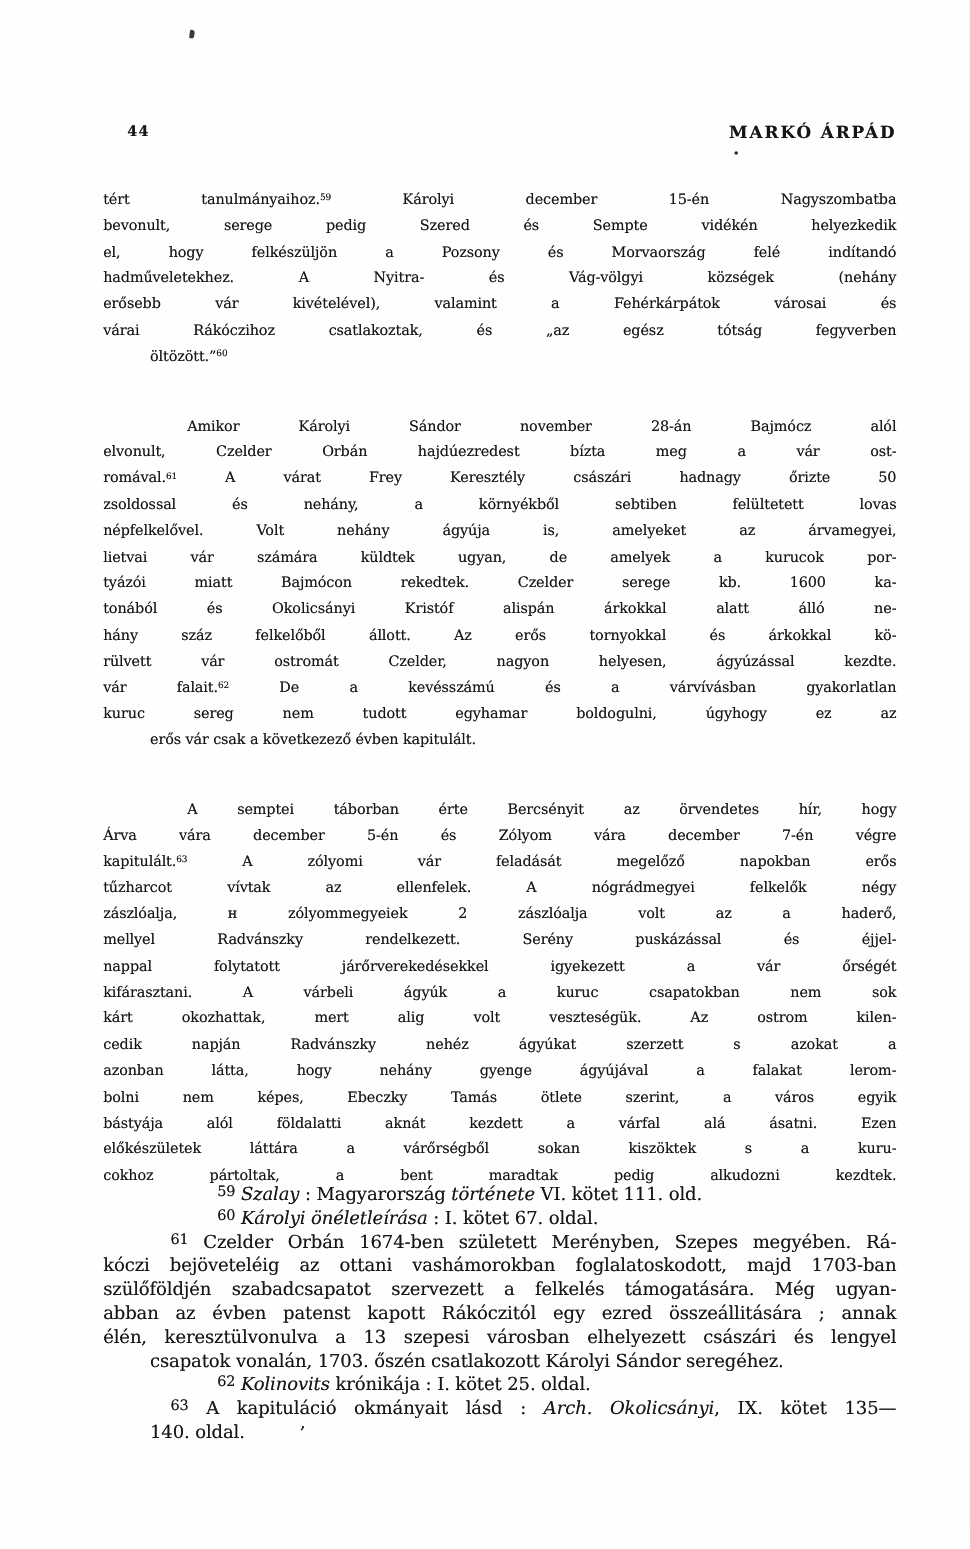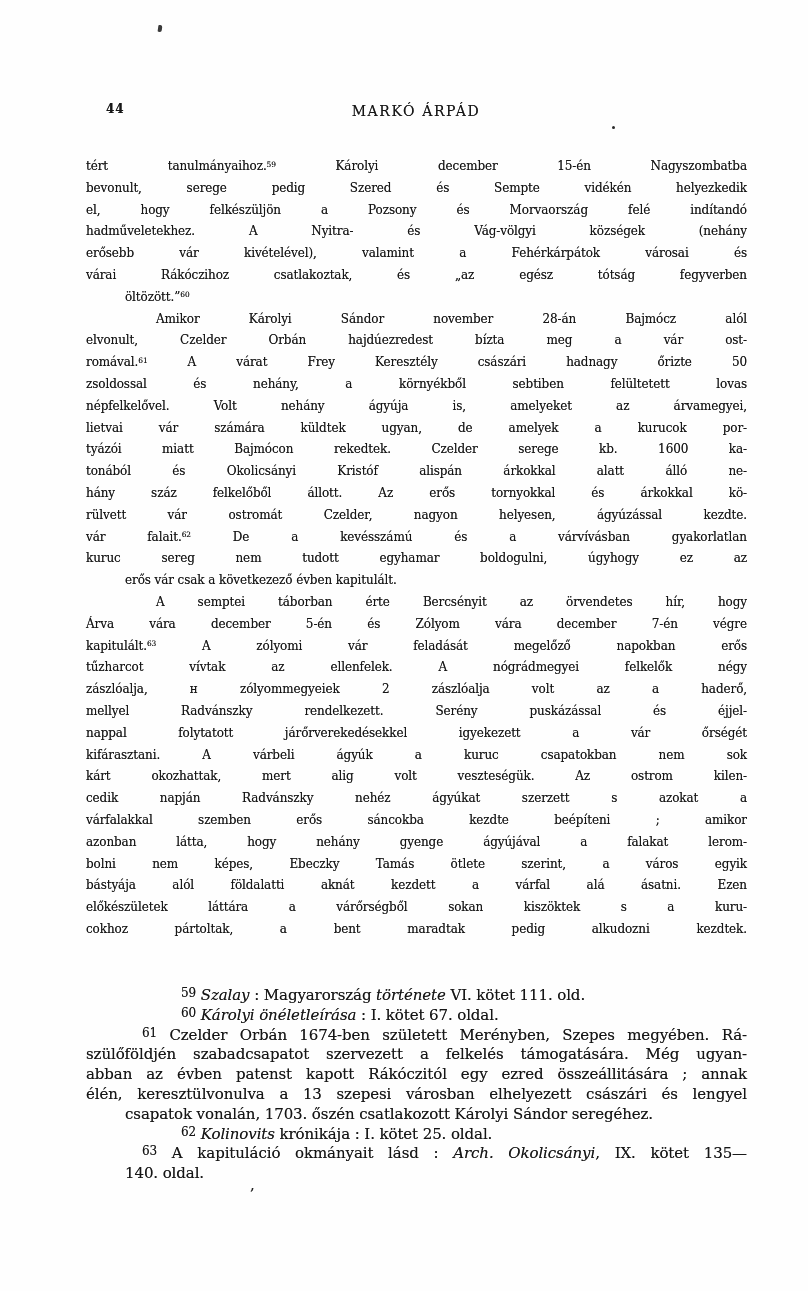--- a/index.html
+++ b/index.html
@@ -17,23 +17,23 @@
   .pagenum {
     position: absolute;
     left: 106px; top: 102px;
     font-size: 12px;
     font-weight: bold;
     letter-spacing: 1px;
   }
   .running {
     position: absolute;
     left: 85px; top: 103px; width: 662px;
-    text-align: center;
+    text-align: right;
     font-size: 14px;
-    font-weight: normal;
+    font-weight: bold;
     letter-spacing: 1.6px;
   }
   .headdot {
     position: absolute;
     left: 612px; top: 126px;
     width: 3px; height: 3px;
     background: #2a2a2a;
     border-radius: 50%;
   }
   .speck {
@@ -53,21 +53,21 @@
   }
   .line {
     text-align: justify;
     text-align-last: justify;
   }
   .line.nojust {
     text-align: left;
     text-align-last: left;
     margin-left: 39px;
   }
-  .bodytext .line.indent { text-indent: 70px; }
+  .bodytext .line.indent { text-indent: 70px; margin-top: 36px; }
   sup {
     font-size: 0.62em;
     line-height: 0;
     vertical-align: baseline;
     position: relative;
     top: -0.45em;
   }
   .footnotes {
     position: absolute;
     left: 86px; top: 986px; width: 661px;
@@ -119,32 +119,32 @@
       <div class="line indent"><span>A semptei táborban érte Bercsényit az örvendetes hír, hogy</span></div>
       <div class="line"><span>Árva vára december 5-én és Zólyom vára december 7-én végre</span></div>
       <div class="line"><span>kapitulált.</span><sup>63</sup><span> A zólyomi vár feladását megelőző napokban erős</span></div>
       <div class="line"><span>tűzharcot vívtak az ellenfelek. A nógrádmegyei felkelők négy</span></div>
       <div class="line"><span>zászlóalja, н zólyommegyeiek 2 zászlóalja volt az a haderő,</span></div>
       <div class="line"><span>mellyel Radvánszky rendelkezett. Serény puskázással és éjjel-</span></div>
       <div class="line"><span>nappal folytatott járőrverekedésekkel igyekezett a vár őrségét</span></div>
       <div class="line"><span>kifárasztani. A várbeli ágyúk  a kuruc csapatokban nem sok</span></div>
       <div class="line"><span>kárt okozhattak, mert alig volt veszteségük. Az ostrom kilen-</span></div>
       <div class="line"><span>cedik napján Radvánszky nehéz ágyúkat szerzett s azokat a</span></div>
-      <div class="line"><span>várfalakkal szemben erős sáncokba kezdte beépíteni ;  amikor</span></div>
       <div class="line"><span>azonban látta, hogy nehány gyenge ágyújával a falakat lerom-</span></div>
       <div class="line"><span>bolni nem képes, Ebeczky Tamás ötlete szerint, a város egyik</span></div>
       <div class="line"><span>bástyája alól földalatti aknát kezdett a várfal alá ásatni. Ezen</span></div>
       <div class="line"><span>előkészületek láttára a várőrségből sokan kiszöktek s a kuru-</span></div>
       <div class="line"><span>cokhoz pártoltak, a bent maradtak pedig alkudozni kezdtek.</span></div>
     </main>
 
   <section class="footnotes" id="footnotes">
       <div class="line indent nojust"><sup>59</sup><span> </span><span class="it">Szalay</span><span> : Magyarország </span><span class="it">története</span><span> VI. kötet 111. old.</span></div>
       <div class="line indent nojust"><sup>60</sup><span> </span><span class="it">Károlyi önéletleírása</span><span> : I. kötet 67. oldal.</span></div>
       <div class="line indent"><sup>61</sup><span> Czelder Orbán 1674-ben született Merényben, Szepes megyében. Rá-</span></div>
+      <div class="line"><span>kóczi bejöveteléig az ottani vashámorokban foglalatoskodott, majd 1703-ban</span></div>
       <div class="line"><span>szülőföldjén szabadcsapatot szervezett a felkelés támogatására.  Még ugyan-</span></div>
       <div class="line"><span>abban az évben patenst kapott Rákóczitól egy ezred összeállitására ; annak</span></div>
       <div class="line"><span>élén, keresztülvonulva a 13 szepesi városban elhelyezett császári és lengyel</span></div>
       <div class="line nojust"><span>csapatok vonalán, 1703. őszén csatlakozott Károlyi Sándor seregéhez.</span></div>
       <div class="line indent nojust"><sup>62</sup><span> </span><span class="it">Kolinovits</span><span> krónikája : I. kötet 25. oldal.</span></div>
       <div class="line indent"><sup>63</sup><span> A kapituláció okmányait lásd : </span><span class="it">Arch. Okolicsányi</span><span>, IX. kötet 135—</span></div>
       <div class="line nojust"><span>140. oldal.</span></div>
     </section>
 
   <span class="stray-comma">,</span>

